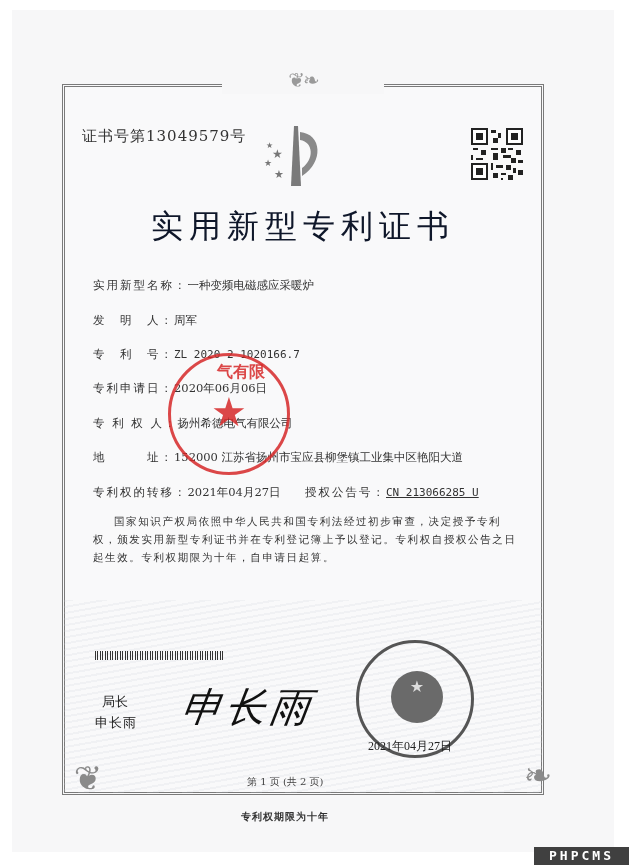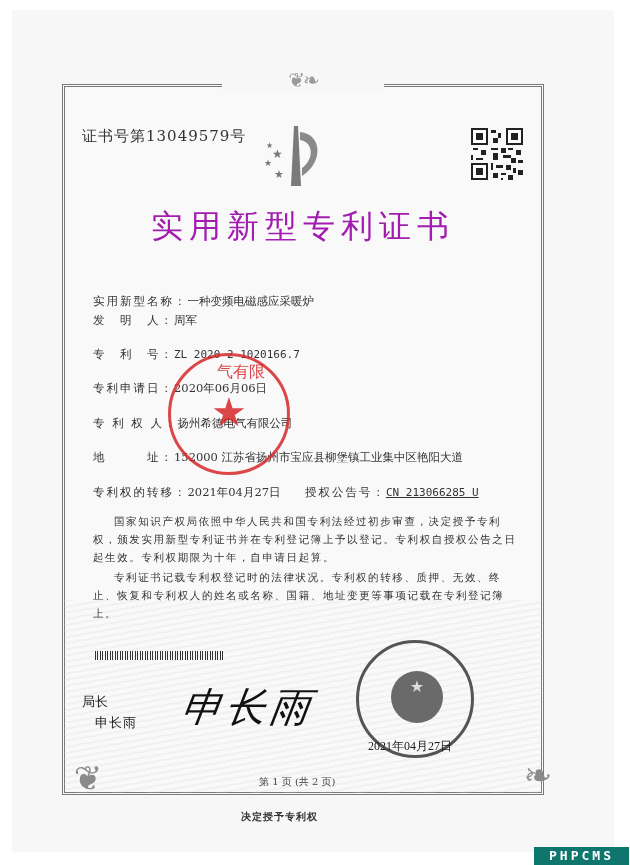--- a/index.html
+++ b/index.html
@@ -37,41 +37,41 @@
     position: absolute; left: 82px; top: 127px; font-size: 15px; color: #333;
     letter-spacing: 1px;
   }
   .logo { position: absolute; left: 258px; top: 120px; width: 70px; height: 70px; }
   .qr {
     position: absolute; left: 471px; top: 128px; width: 52px; height: 52px;
   }
   .title {
     position: absolute; left: 0; width: 606px; top: 205px; text-align: center;
     font-family: "DejaVu Sans", "Liberation Sans", sans-serif;
-    font-size: 32px; letter-spacing: 6px; color: #a21caf;
+    font-size: 32px; letter-spacing: 6px; color: #0f172a;
   }
   .field {
     position: absolute; left: 93px; font-size: 11.5px; color: #333;
     white-space: nowrap;
   }
   .field .lbl { display: inline-block; letter-spacing: 2px; }
   .field .val { font-family: "DejaVu Sans Mono", "Liberation Mono", monospace; font-size: 11px; }
   .field .val-cn { font-size: 11.5px; }
   .field.pub-no { left: 305px; }
   .para {
     position: absolute; left: 93px; width: 430px; font-size: 10.5px; color: #333;
     line-height: 18px; letter-spacing: 1.6px;
   }
   .para p { margin: 0; text-indent: 2em; }
   .barcode {
     position: absolute; left: 95px; top: 651px; width: 130px; height: 9px;
     background: repeating-linear-gradient(90deg, #333 0 1px, transparent 1px 2px, #333 2px 3px, transparent 3px 5px);
   }
   .director-title {
-    position: absolute; left: 82px; top: 693px; font-family: "DejaVu Sans", sans-serif;
+    position: absolute; left: 102px; top: 693px; font-family: "DejaVu Sans", sans-serif;
     font-size: 13px; color: #222;
   }
   .director-name {
     position: absolute; left: 95px; top: 714px; font-family: "DejaVu Sans", sans-serif;
     font-size: 13px; color: #222; letter-spacing: 1px;
   }
   .signature {
     position: absolute; left: 182px; top: 680px; font-size: 40px; color: #111;
     font-family: "DejaVu Serif", serif; font-style: italic; letter-spacing: 4px;
     transform: skewX(-8deg);
@@ -97,32 +97,32 @@
     position: absolute; left: 168px; top: 353px; width: 122px; height: 122px;
     border-radius: 50%; border: 3px solid rgba(214, 40, 40, 0.85);
     box-sizing: border-box; pointer-events: none;
   }
   .seal-red .star {
     position: absolute; left: 0; right: 0; top: 36px; text-align: center;
     color: rgba(214, 40, 40, 0.85); font-size: 40px; line-height: 40px;
   }
   .seal-red .arc {
     position: absolute; color: rgba(214, 40, 40, 0.85); font-size: 16px;
-    font-family: "DejaVu Sans", sans-serif; font-weight: normal;
+    font-family: "DejaVu Sans", sans-serif; font-weight: bold;
   }
   .page-count {
-    position: absolute; left: 247px; top: 775px; font-size: 10px; color: #444; margin-left: 12px;
+    position: absolute; left: 247px; top: 775px; font-size: 10px; color: #444;
   }
   .footer-note {
     position: absolute; left: 241px; top: 810px; font-size: 10px; color: #333;
     font-weight: bold; letter-spacing: 1px;
   }
   .watermark {
     position: absolute; left: 534px; top: 847px; width: 95px; height: 18px;
-    background: #0f766e; color: #fff;
+    background: #404040; color: #fff;
     font-family: "DejaVu Sans Mono", monospace; font-weight: bold;
     font-size: 13px; letter-spacing: 3px; text-align: center; line-height: 18px;
   }
 </style>
 </head>
 <body>
 
 <div class="paper"></div>
 <div class="frame"></div>
 <div class="frame-inner-bg"></div>
@@ -173,21 +173,21 @@
   <rect x="17" y="16" width="1" height="2" fill="#222"></rect>
     <rect x="19" y="17" width="2" height="2" fill="#222"></rect>
     <rect x="9" y="18" width="2" height="2" fill="#222"></rect>
   <rect x="12" y="18" width="2" height="1" fill="#222"></rect>
     <rect x="15" y="19" width="2" height="2" fill="#222"></rect>
     <rect x="12" y="20" width="1" height="1" fill="#222"></rect>
 </svg>
 
 <div class="title">实用新型专利证书</div>
 
-<div class="field" style="top:278px;margin-top:16px;">
+<div class="field" style="top:278px;">
   <span class="lbl">实用新型名称：</span><span class="val-cn">一种变频电磁感应采暖炉</span>
 </div>
 <div class="field" style="top:313px;">
   <span class="lbl">发　明　人：</span><span class="val-cn">周军</span>
 </div>
 <div class="field" style="top:347px;">
   <span class="lbl">专　利　号：</span><span class="val">ZL 2020 2 1020166.7</span>
 </div>
 <div class="field" style="top:381px;">
   <span class="lbl">专利申请日：</span><span class="val-cn">2020年06月06日</span>
@@ -205,30 +205,29 @@
   <span class="lbl">授权公告号：</span><span class="val">CN 213066285 U</span>
 </div>
 
 <div class="seal-red">
   <div class="star">★</div>
   <span class="arc" style="left:46px; top:6px;">气有限</span>
 </div>
 
 <div class="para" style="top:512px;">
   <p>国家知识产权局依照中华人民共和国专利法经过初步审查，决定授予专利权，颁发实用新型专利证书并在专利登记簿上予以登记。专利权自授权公告之日起生效。专利权期限为十年，自申请日起算。</p>
-  <p style="margin-top:2px;">专利证书记载专利权登记时的法律状况。专利权的转移、质押、无效、终止、恢复和专利权人的姓名或名称、国籍、地址变更等事项记载在专利登记簿上。</p>
 </div>
 
 <div class="barcode"></div>
 
 <div class="director-title">局长</div>
 <div class="director-name">申长雨</div>
 <div class="signature">申长雨</div>
 
 <div class="seal-gray">
   <div class="emblem"></div>
 </div>
 <div class="seal-date">2021年04月27日</div>
 
 <div class="page-count">第 1 页 (共 2 页)</div>
-<div class="footer-note">决定授予专利权</div>
+<div class="footer-note">专利权期限为十年</div>
 
 <div class="watermark">PHPCMS</div>
 
 </body></html>

